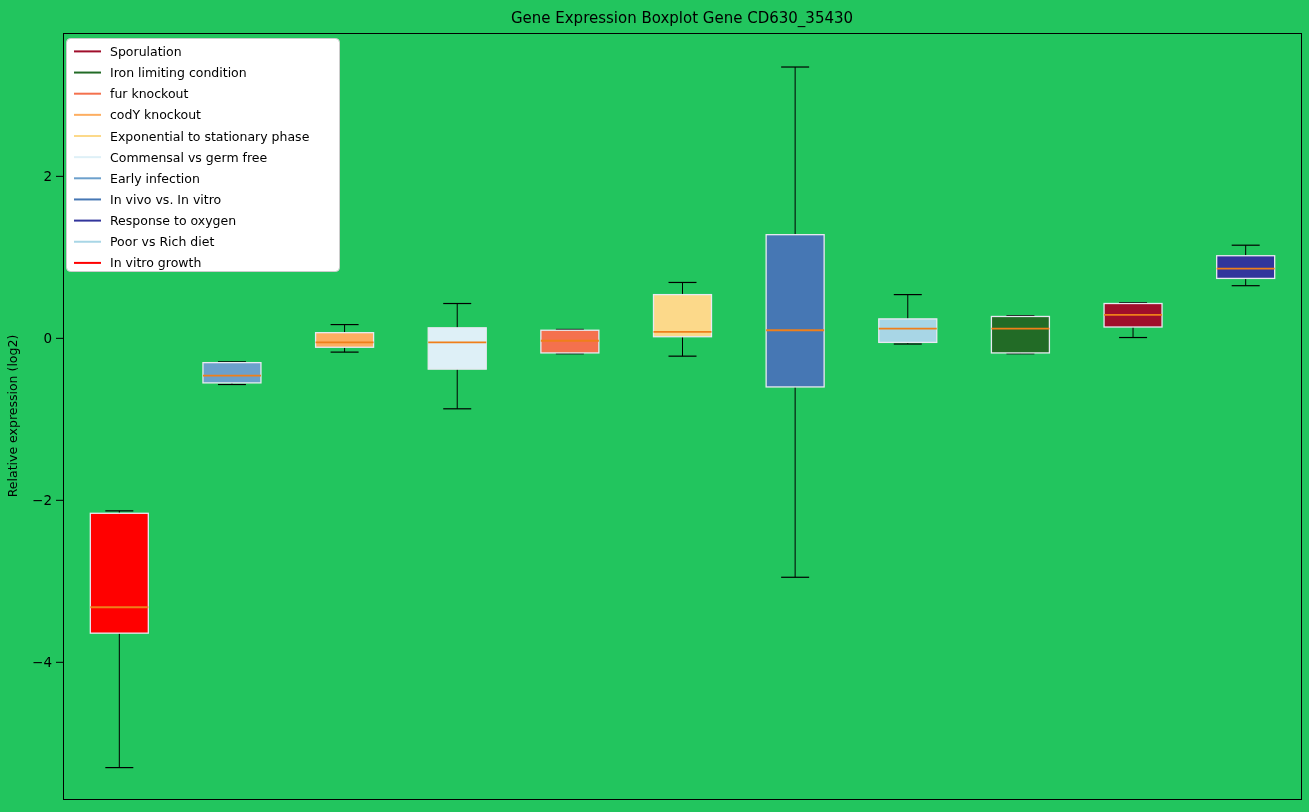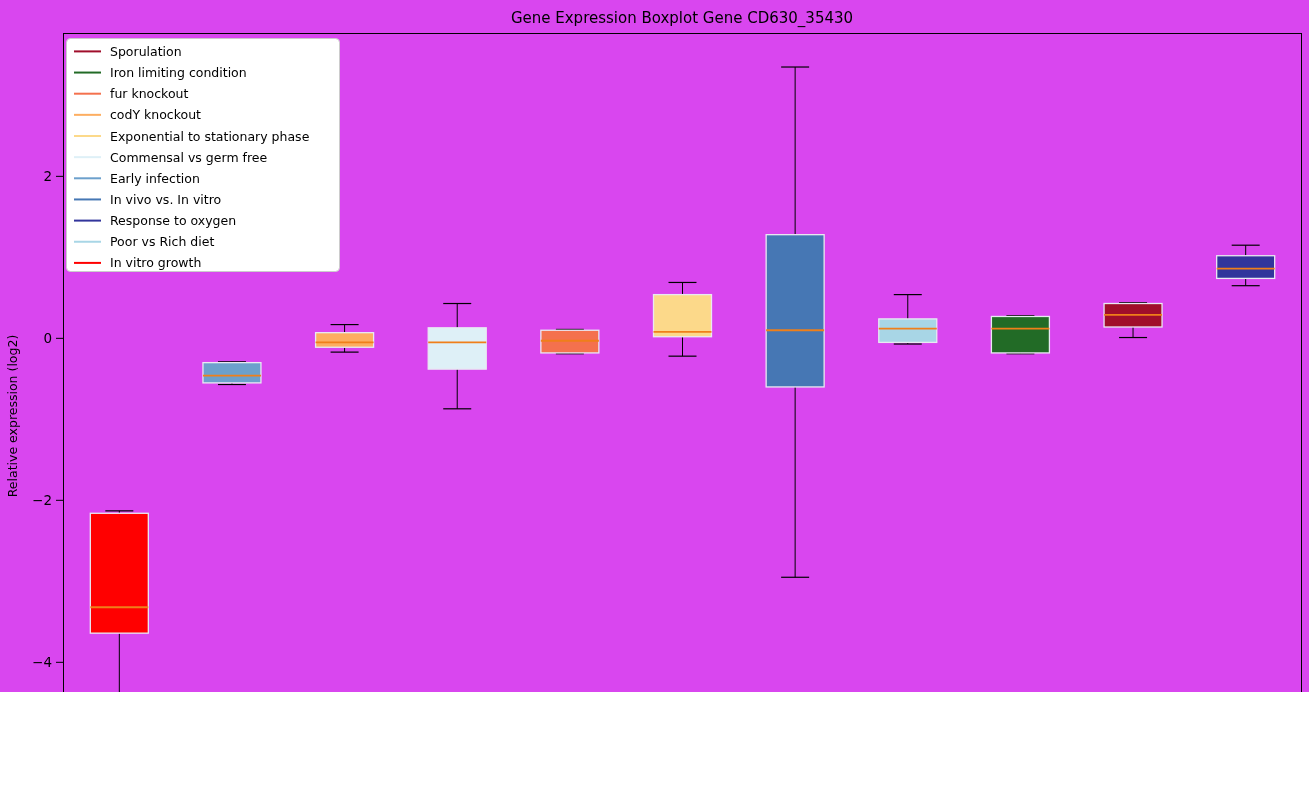--- a/index.html
+++ b/index.html
@@ -1,17 +1,17 @@
 <!DOCTYPE html>
 <html><head>
 <meta charset="utf-8">
 <style>
   html,body{margin:0;padding:0;background:#ffffff;}
   body{font-family:"DejaVu Sans","Liberation Sans",sans-serif;}
-  #figure{position:relative;width:1309px;height:692px;background:#d946ef;overflow:hidden;}
+  #figure{position:relative;width:1309px;height:812px;background:#22c55e;overflow:hidden;}
   svg text{font-family:"DejaVu Sans","Liberation Sans",sans-serif;fill:#000000;}
 </style>
 </head>
 <body>
 
 <div id="figure">
   <svg width="1309" height="812" viewBox="0 0 1309 812">
 
     <text x="682" y="23" text-anchor="middle" font-size="15px">Gene Expression Boxplot Gene CD630_35430</text>
 

